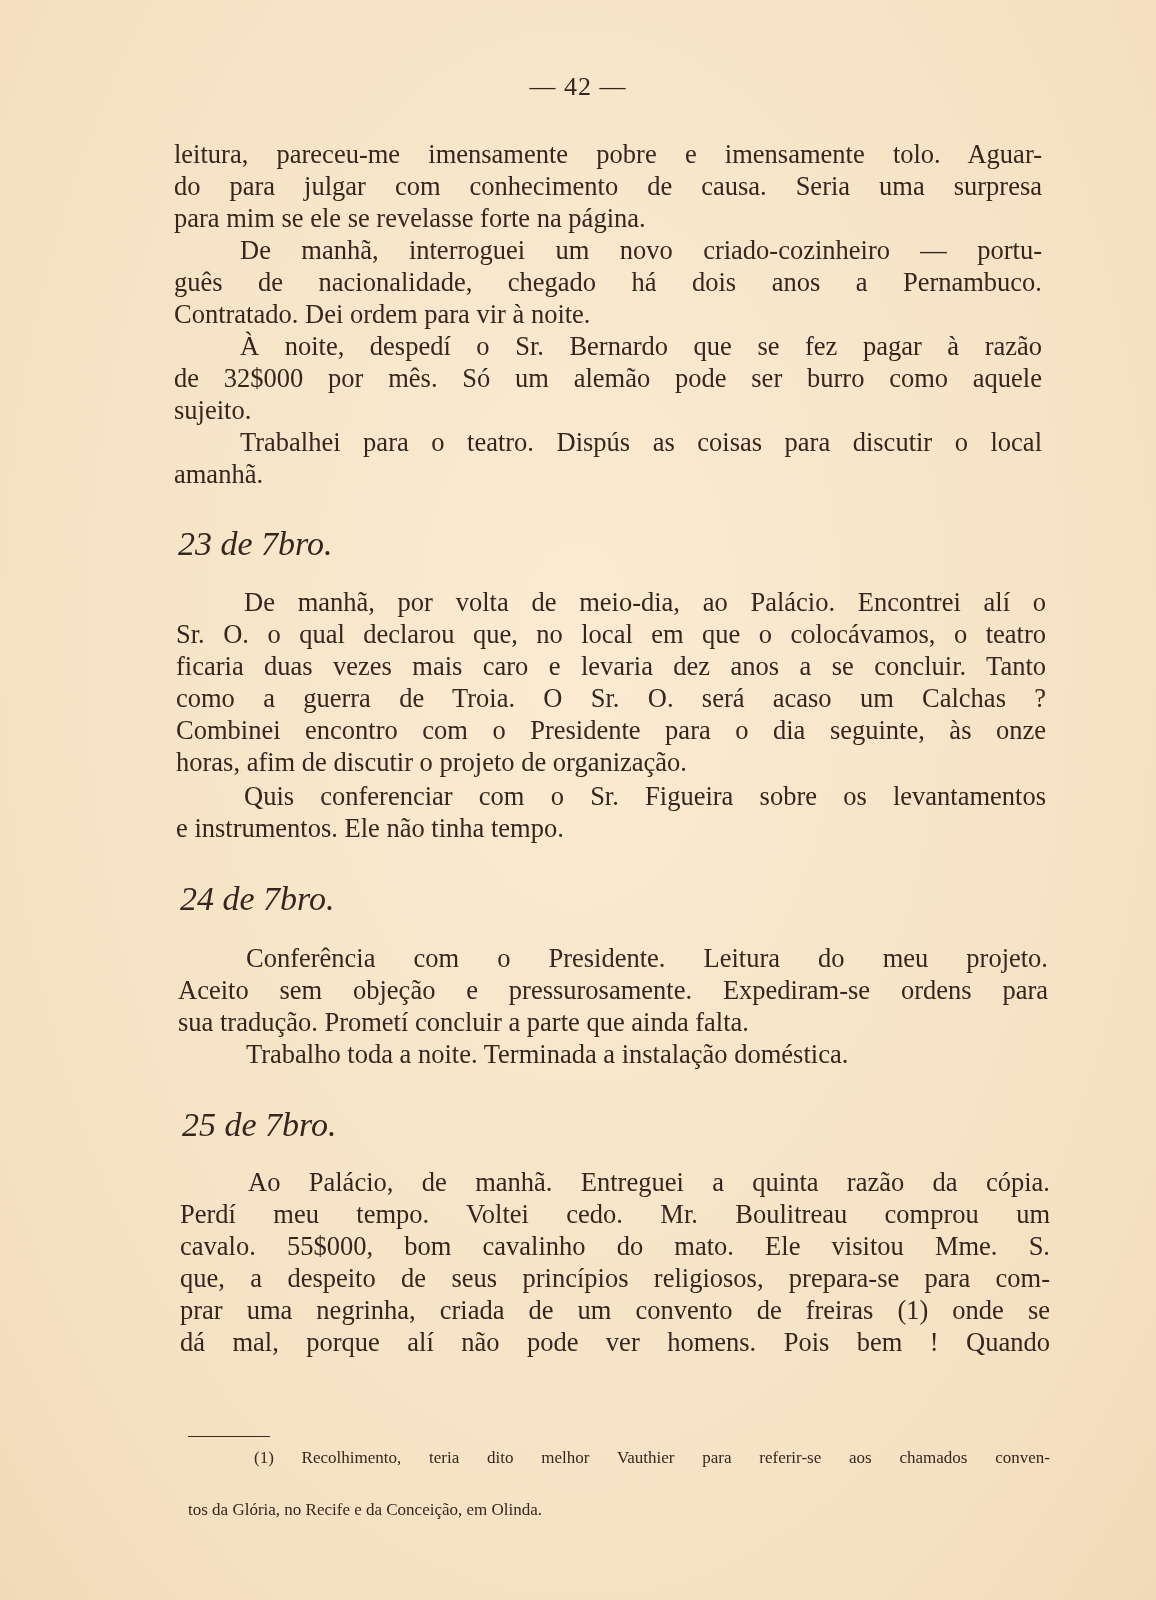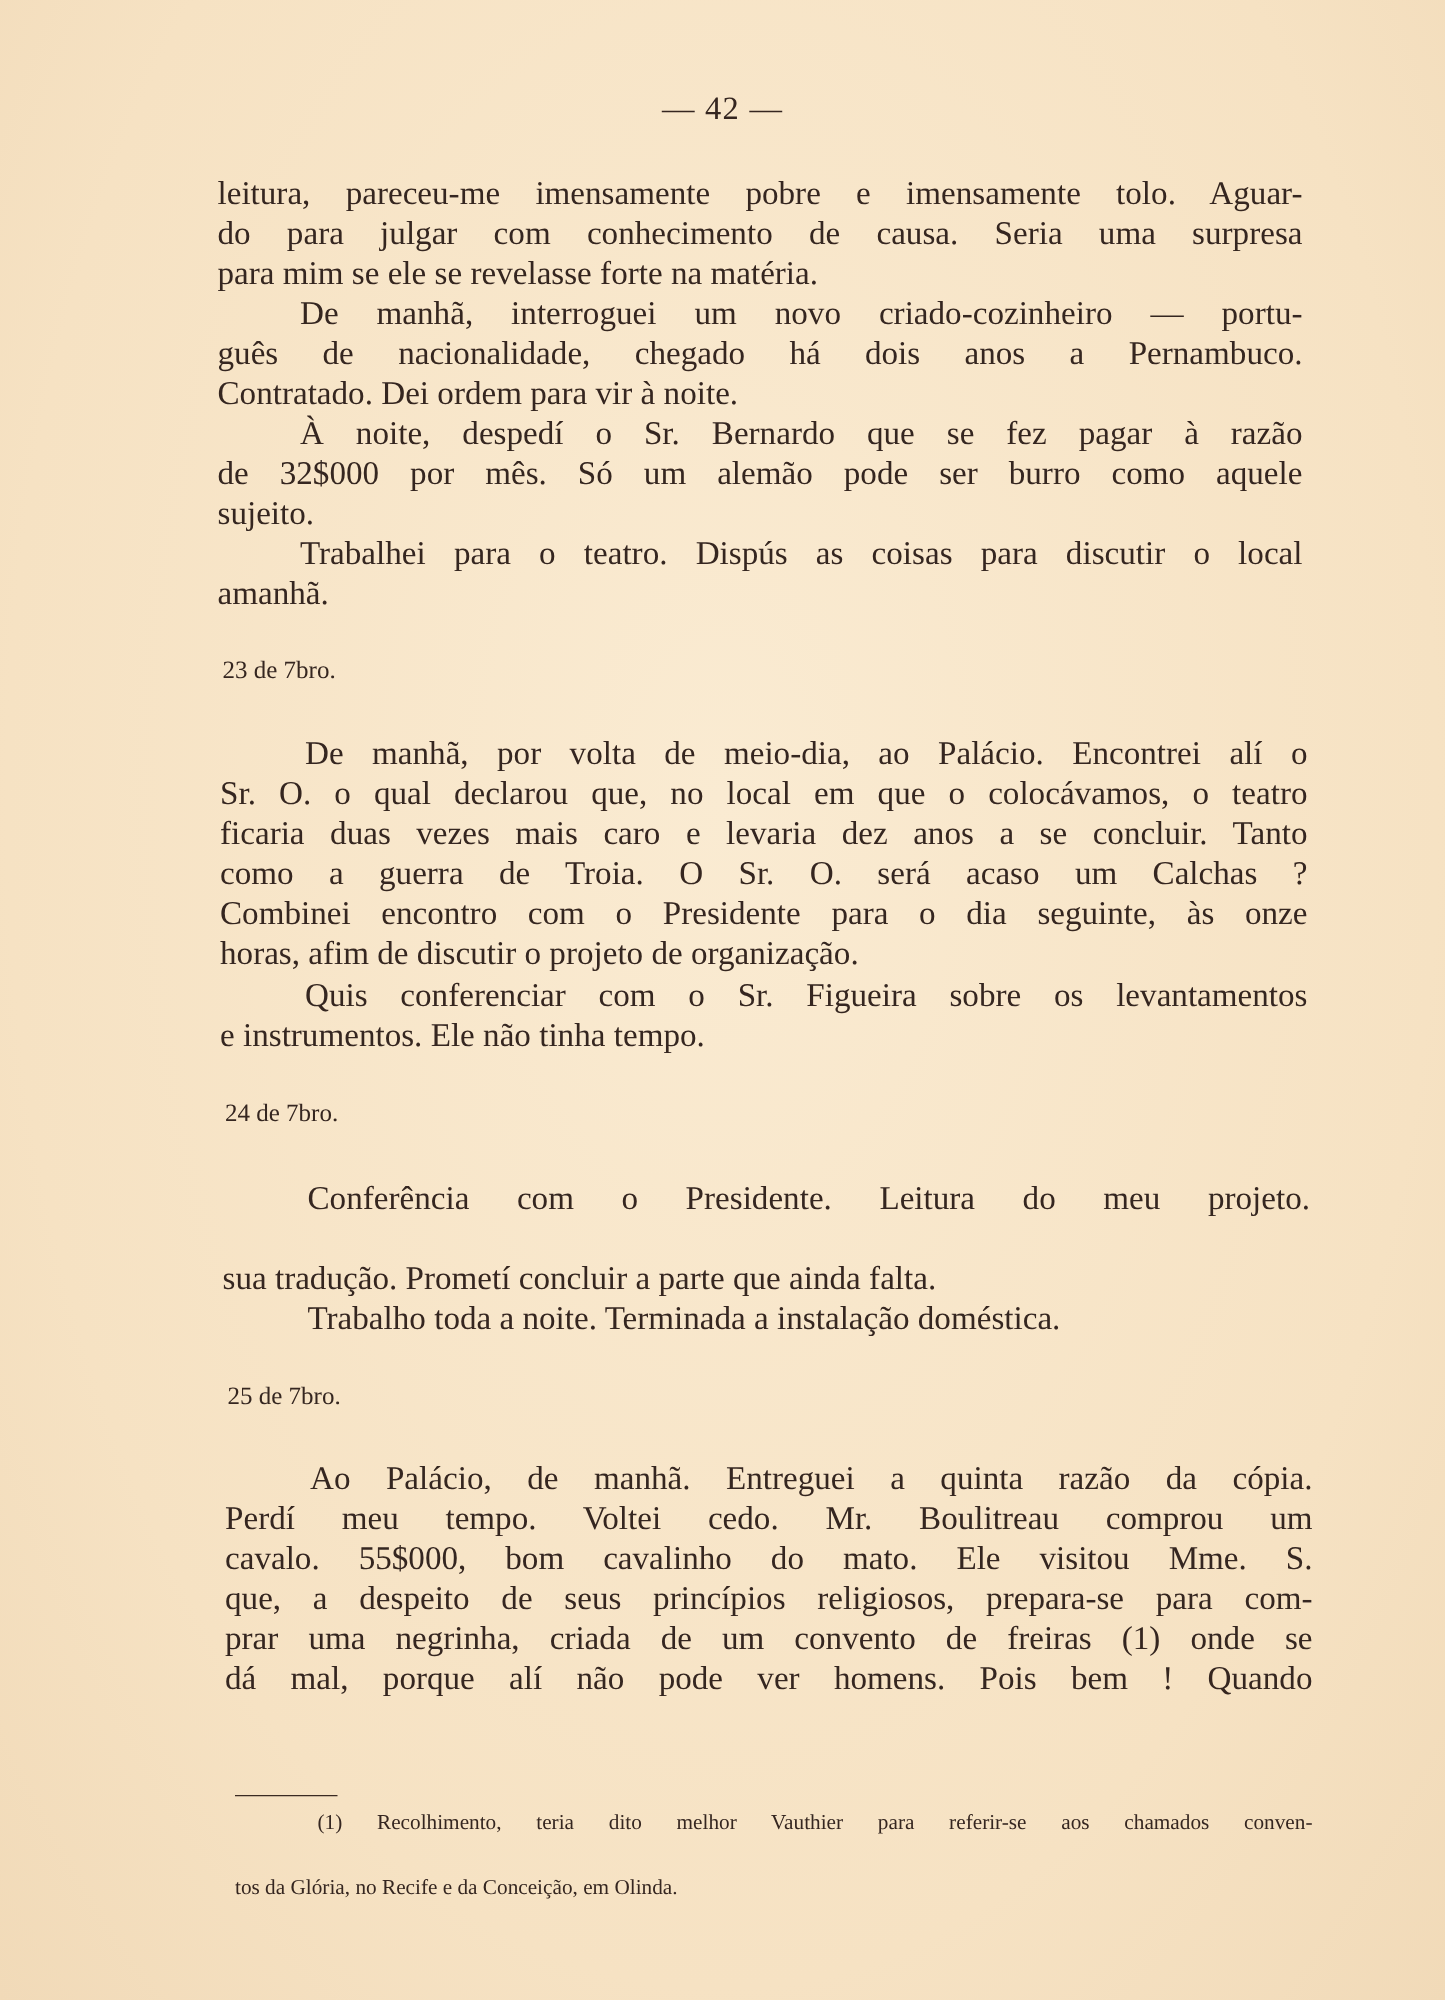--- a/index.html
+++ b/index.html
@@ -14,37 +14,37 @@
   .page { position: absolute; left: 0; top: 0; width: 1156px; height: 1237px; }
   .page-number {
     position: absolute; top: 72px; left: 0; width: 1156px; text-align: center;
     font-size: 26px; letter-spacing: 1px;
   }
   .line {
     position: absolute; font-size: 26.5px; line-height: 32px; white-space: nowrap;
     text-align: justify; text-align-last: justify; height: 32px;
   }
   .line.last { text-align-last: left; }
-  .date { position: absolute; font-size: 20px; }
+  .date { position: absolute; font-size: 34px; font-style: italic; }
   .rule { position: absolute; left: 188px; top: 1436px; width: 82px; border-top: 1.5px solid #3a2a22; }
   .fn {
     position: absolute; font-size: 17px; line-height: 24px; white-space: nowrap;
     text-align: justify; text-align-last: justify;
   }
   .fn.last { text-align-last: left; margin-top: 28px; }
 </style>
 </head>
 <body>
 
 <div class="page">
   <div class="page-number">— 42 —</div>
 
   <div class="line" style="left:174px;top:138px;width:868px">leitura, pareceu-me imensamente pobre e imensamente tolo.  Aguar-</div>
   <div class="line" style="left:174px;top:170px;width:868px">do para julgar com conhecimento de causa.  Seria uma surpresa</div>
-  <div class="line last" style="left:174px;top:202px;width:868px">para mim se ele se revelasse forte na matéria.</div>
+  <div class="line last" style="left:174px;top:202px;width:868px">para mim se ele se revelasse forte na página.</div>
 
   <div class="line" style="left:240px;top:234px;width:802px">De manhã, interroguei um novo criado-cozinheiro — portu-</div>
   <div class="line" style="left:174px;top:266px;width:868px">guês de nacionalidade, chegado há dois anos a Pernambuco.</div>
   <div class="line last" style="left:174px;top:298px;width:868px">Contratado.  Dei ordem para vir à noite.</div>
 
   <div class="line" style="left:240px;top:330px;width:802px">À noite, despedí o Sr. Bernardo que se fez pagar à razão</div>
   <div class="line" style="left:174px;top:362px;width:868px">de 32$000 por mês.  Só um alemão pode ser burro como aquele</div>
   <div class="line last" style="left:174px;top:394px;width:868px">sujeito.</div>
 
   <div class="line" style="left:240px;top:426px;width:802px">Trabalhei para o teatro.  Dispús as coisas para discutir o local</div>
@@ -58,20 +58,21 @@
   <div class="line" style="left:176px;top:682px;width:870px">como a guerra de Troia.  O Sr. O. será acaso um Calchas ?</div>
   <div class="line" style="left:176px;top:714px;width:870px">Combinei encontro com o Presidente para o dia seguinte, às onze</div>
   <div class="line last" style="left:176px;top:746px;width:870px">horas, afim de discutir o projeto de organização.</div>
 
   <div class="line" style="left:244px;top:780px;width:802px">Quis conferenciar com o Sr. Figueira sobre os levantamentos</div>
   <div class="line last" style="left:176px;top:812px;width:870px">e instrumentos.  Ele não tinha tempo.</div>
 
   <div class="date" style="left:180px;top:880px">24 de 7bro.</div>
 
   <div class="line" style="left:246px;top:942px;width:802px">Conferência com o Presidente.  Leitura do meu projeto.</div>
+  <div class="line" style="left:178px;top:974px;width:870px">Aceito sem objeção e pressurosamente.  Expediram-se ordens para</div>
   <div class="line last" style="left:178px;top:1006px;width:870px">sua tradução.  Prometí concluir a parte que ainda falta.</div>
   <div class="line last" style="left:246px;top:1038px;width:802px">Trabalho toda a noite.  Terminada a instalação doméstica.</div>
 
   <div class="date" style="left:182px;top:1106px">25 de 7bro.</div>
 
   <div class="line" style="left:248px;top:1166px;width:802px">Ao Palácio, de manhã.  Entreguei a quinta razão da cópia.</div>
   <div class="line" style="left:180px;top:1198px;width:870px">Perdí meu tempo.  Voltei cedo.  Mr. Boulitreau comprou um</div>
   <div class="line" style="left:180px;top:1230px;width:870px">cavalo.  55$000, bom cavalinho do mato.  Ele visitou Mme. S.</div>
   <div class="line" style="left:180px;top:1262px;width:870px">que, a despeito de seus princípios religiosos, prepara-se para com-</div>
   <div class="line" style="left:180px;top:1294px;width:870px">prar uma negrinha, criada de um convento de freiras (1) onde se</div>

